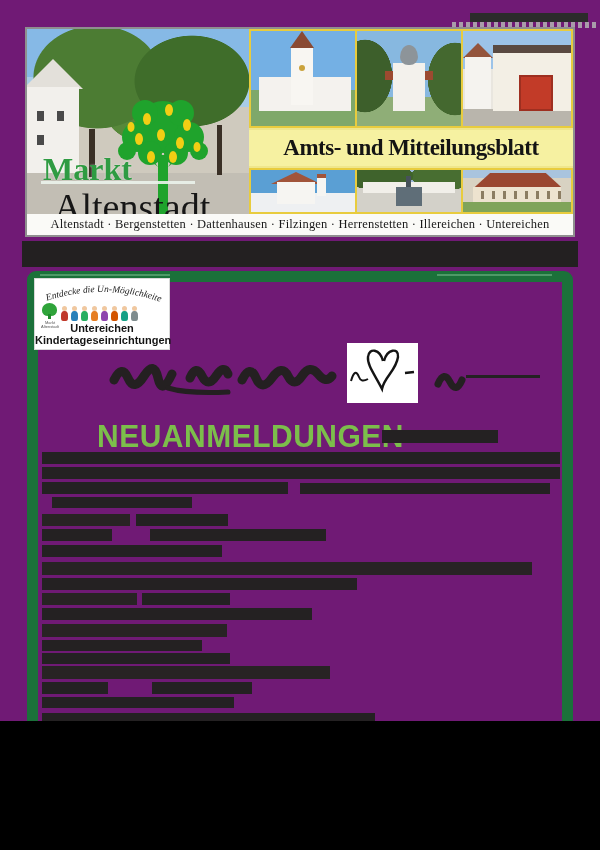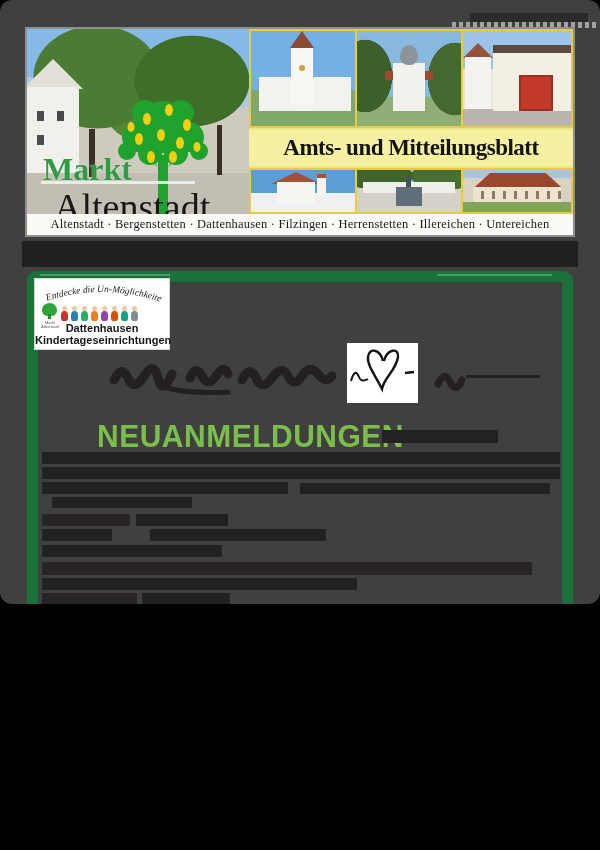--- a/index.html
+++ b/index.html
@@ -1,17 +1,17 @@
 <!DOCTYPE html>
 <html><head>
 <meta charset="utf-8">
 <style>
   html,body{margin:0;padding:0;background:#000;}
-  #page{position:relative;width:600px;height:604px;background:#404040;overflow:hidden;
-        font-family:"Liberation Sans",sans-serif;border-radius:12px;}
+  #page{position:relative;width:600px;height:721px;background:#701a75;overflow:hidden;
+        font-family:"Liberation Sans",sans-serif;}
   .abs{position:absolute;}
 
   
   .frag-bar{left:470px;top:13px;width:118px;height:9px;background:#2b2b2b;}
   .frag-text{left:452px;top:22px;width:144px;height:6px;opacity:.85;
     background:repeating-linear-gradient(90deg,#b3b3b3 0 4px,transparent 4px 7px);}
 
   
   .masthead{left:25px;top:27px;width:546px;height:206px;border:2px solid #8f8f8f;background:#fff;}
   .mast-left{left:0;top:0;width:222px;height:185px;overflow:hidden;
@@ -242,21 +242,21 @@
       <div class="kids">
         <span class="kid" style="background:#c0392b;"></span>
           <span class="kid" style="background:#2980b9;"></span>
         <span class="kid" style="background:#27ae60;"></span>
           <span class="kid" style="background:#e67e22;"></span>
         <span class="kid" style="background:#8e44ad;"></span>
           <span class="kid" style="background:#d35400;"></span>
         <span class="kid" style="background:#16a085;"></span>
           <span class="kid" style="background:#7f8c8d;"></span>
       </div>
-      <div class="kita-title" style="top:43px;font-size:11px;">Dattenhausen</div>
+      <div class="kita-title" style="top:43px;font-size:11px;">Untereichen</div>
       <div class="kita-title" style="top:55px;font-size:11px;">Kindertageseinrichtungen</div>
     </div>
 
 
     <svg width="240" height="52" viewBox="0 0 240 52" style="position:absolute;left:70px;top:68px;">
       <path class="script-ink" stroke-width="9" d="M6 30 q8 -16 14 -2 t16 -2 t14 2 t14 -4"></path>
       <path class="script-ink" stroke-width="9" d="M82 28 q6 -14 12 -2 t14 0 t12 -2"></path>
       <path class="script-ink" stroke-width="9" d="M134 30 q8 -16 14 -2 t16 0 t16 -2 t14 0 t16 -2 t14 2"></path>
       <path class="script-ink" stroke-width="5" d="M60 38 q20 6 60 4"></path>
     </svg>

